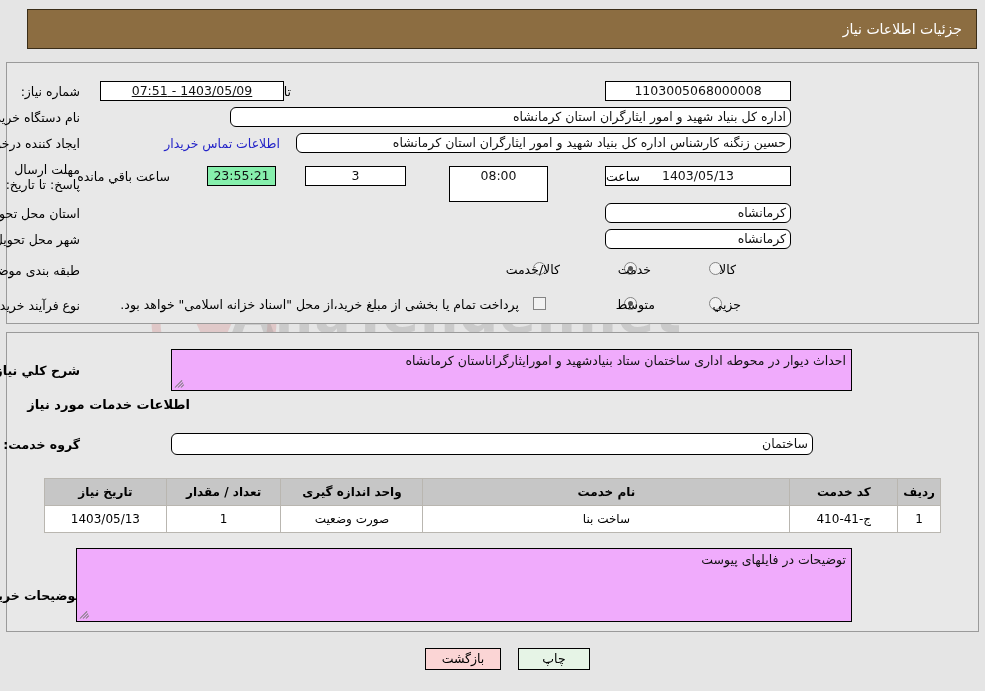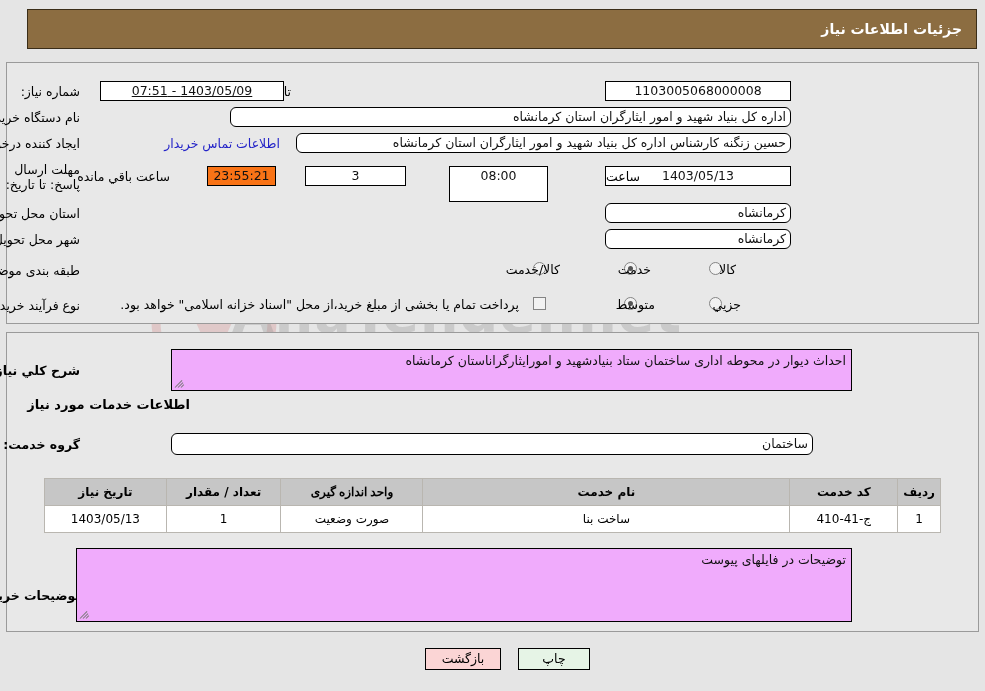--- a/index.html
+++ b/index.html
@@ -56,21 +56,20 @@
     border: 1px solid #3a2d18;
     box-sizing: border-box;
     z-index: 10;
   }
   .page-header .title {
     position: absolute;
     right: 14px;
     top: 11px;
     color: #ffffff;
     font-size: 14px;
-    font-weight: bold;
   }
 
   
   .panel {
     position: absolute;
     background: #e8e8e8;
     border: 1px solid #9a9a9a;
     box-sizing: border-box;
     z-index: 8;
   }
@@ -98,21 +97,21 @@
     color: #111;
     line-height: 18px;
     padding: 0 4px;
     overflow: hidden;
     white-space: nowrap;
     z-index: 12;
     font-family: "DejaVu Sans", "Liberation Sans", sans-serif;
   }
   .fld.center { text-align: center; }
   .fld.right  { text-align: right; border-radius: 6px; }
-  .fld.cream  { background: #f97316; }
+  .fld.cream  { background: #86efac; }
 
   .ta {
     position: absolute;
     background: #f0abfc;
     border: 1px solid #000000;
     box-sizing: border-box;
     font-size: 12.5px;
     color: #111;
     padding: 3px 5px 0 5px;
     text-align: right;
@@ -190,21 +189,21 @@
     background: #c6c6c6;
     font-weight: bold;
     font-size: 12px;
     color: #000;
   }
   .svc-table td { background: #ffffff; }
 
   .col-radif { width: 34px; }
   .col-code  { width: 102px; }
   .col-name  { width: 382px; }
-  .col-unit  { width: 140px; font-family: Liberation Serif, serif; }
+  .col-unit  { width: 140px; }
   .col-qty   { width: 111px; }
   .col-date  { width: 116px; }
 
   
   .btn {
     position: absolute;
     height: 22px;
     border: 1px solid #000;
     box-sizing: border-box;
     font-size: 12.5px;

